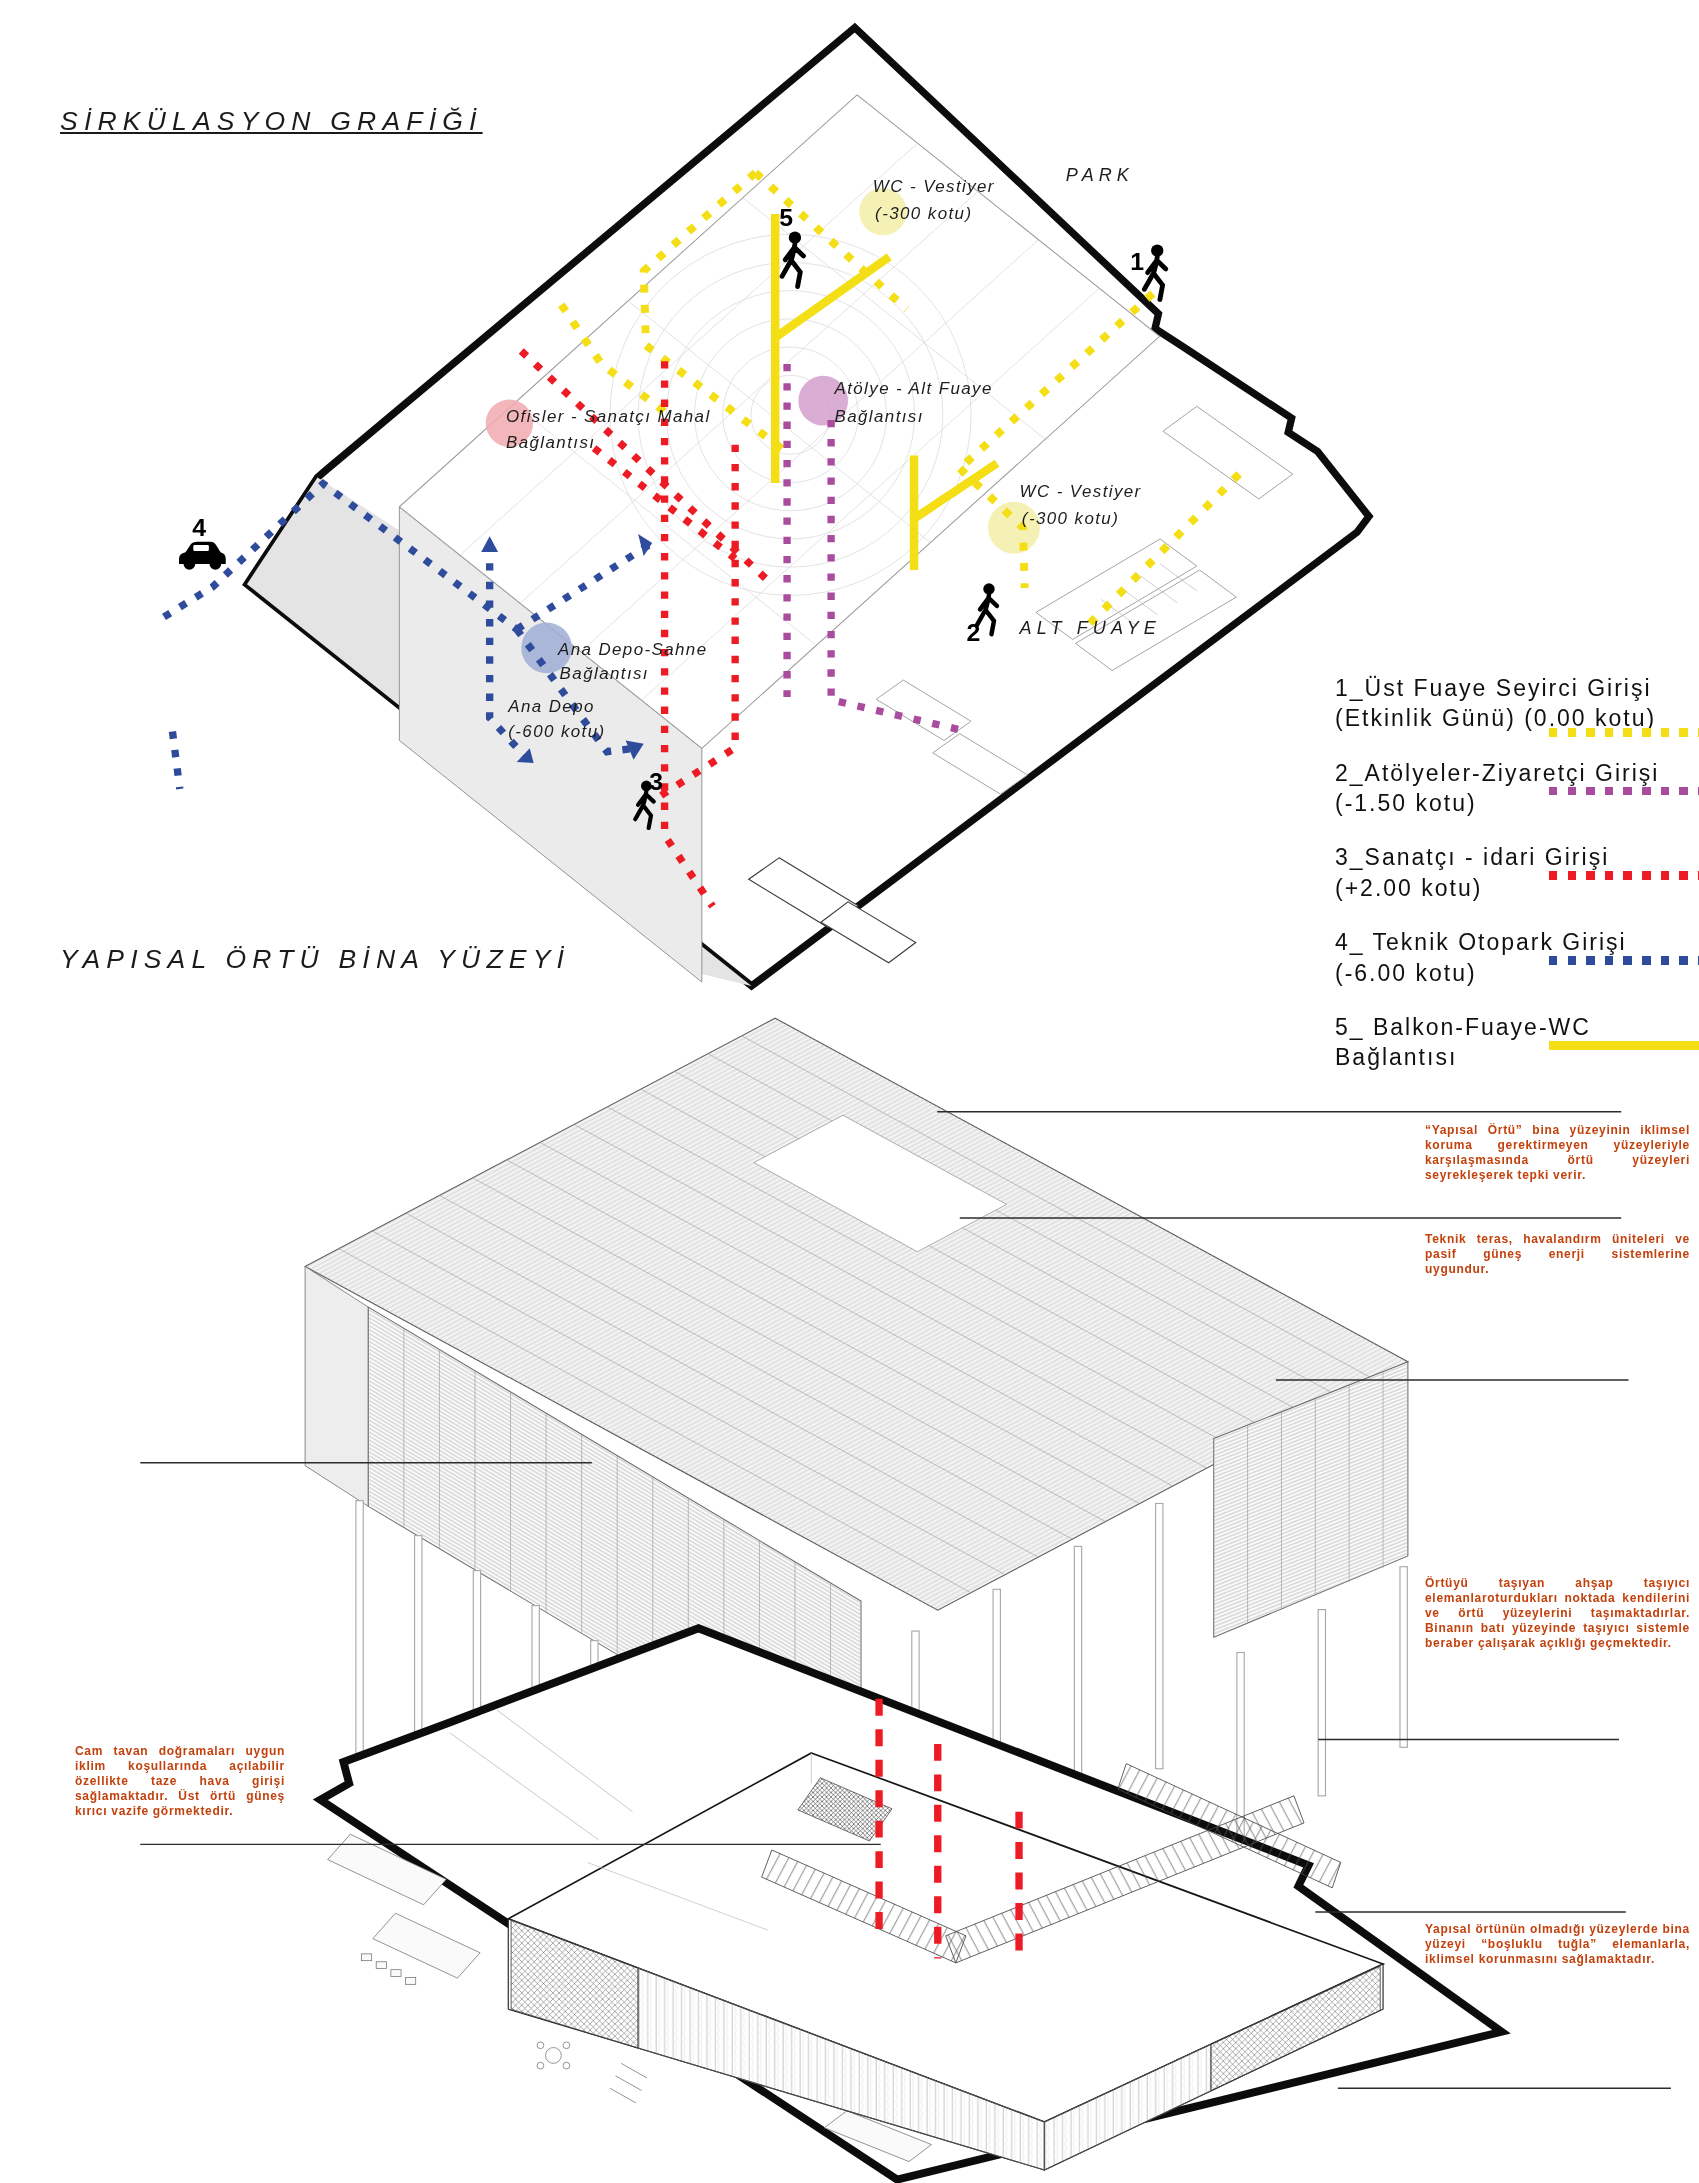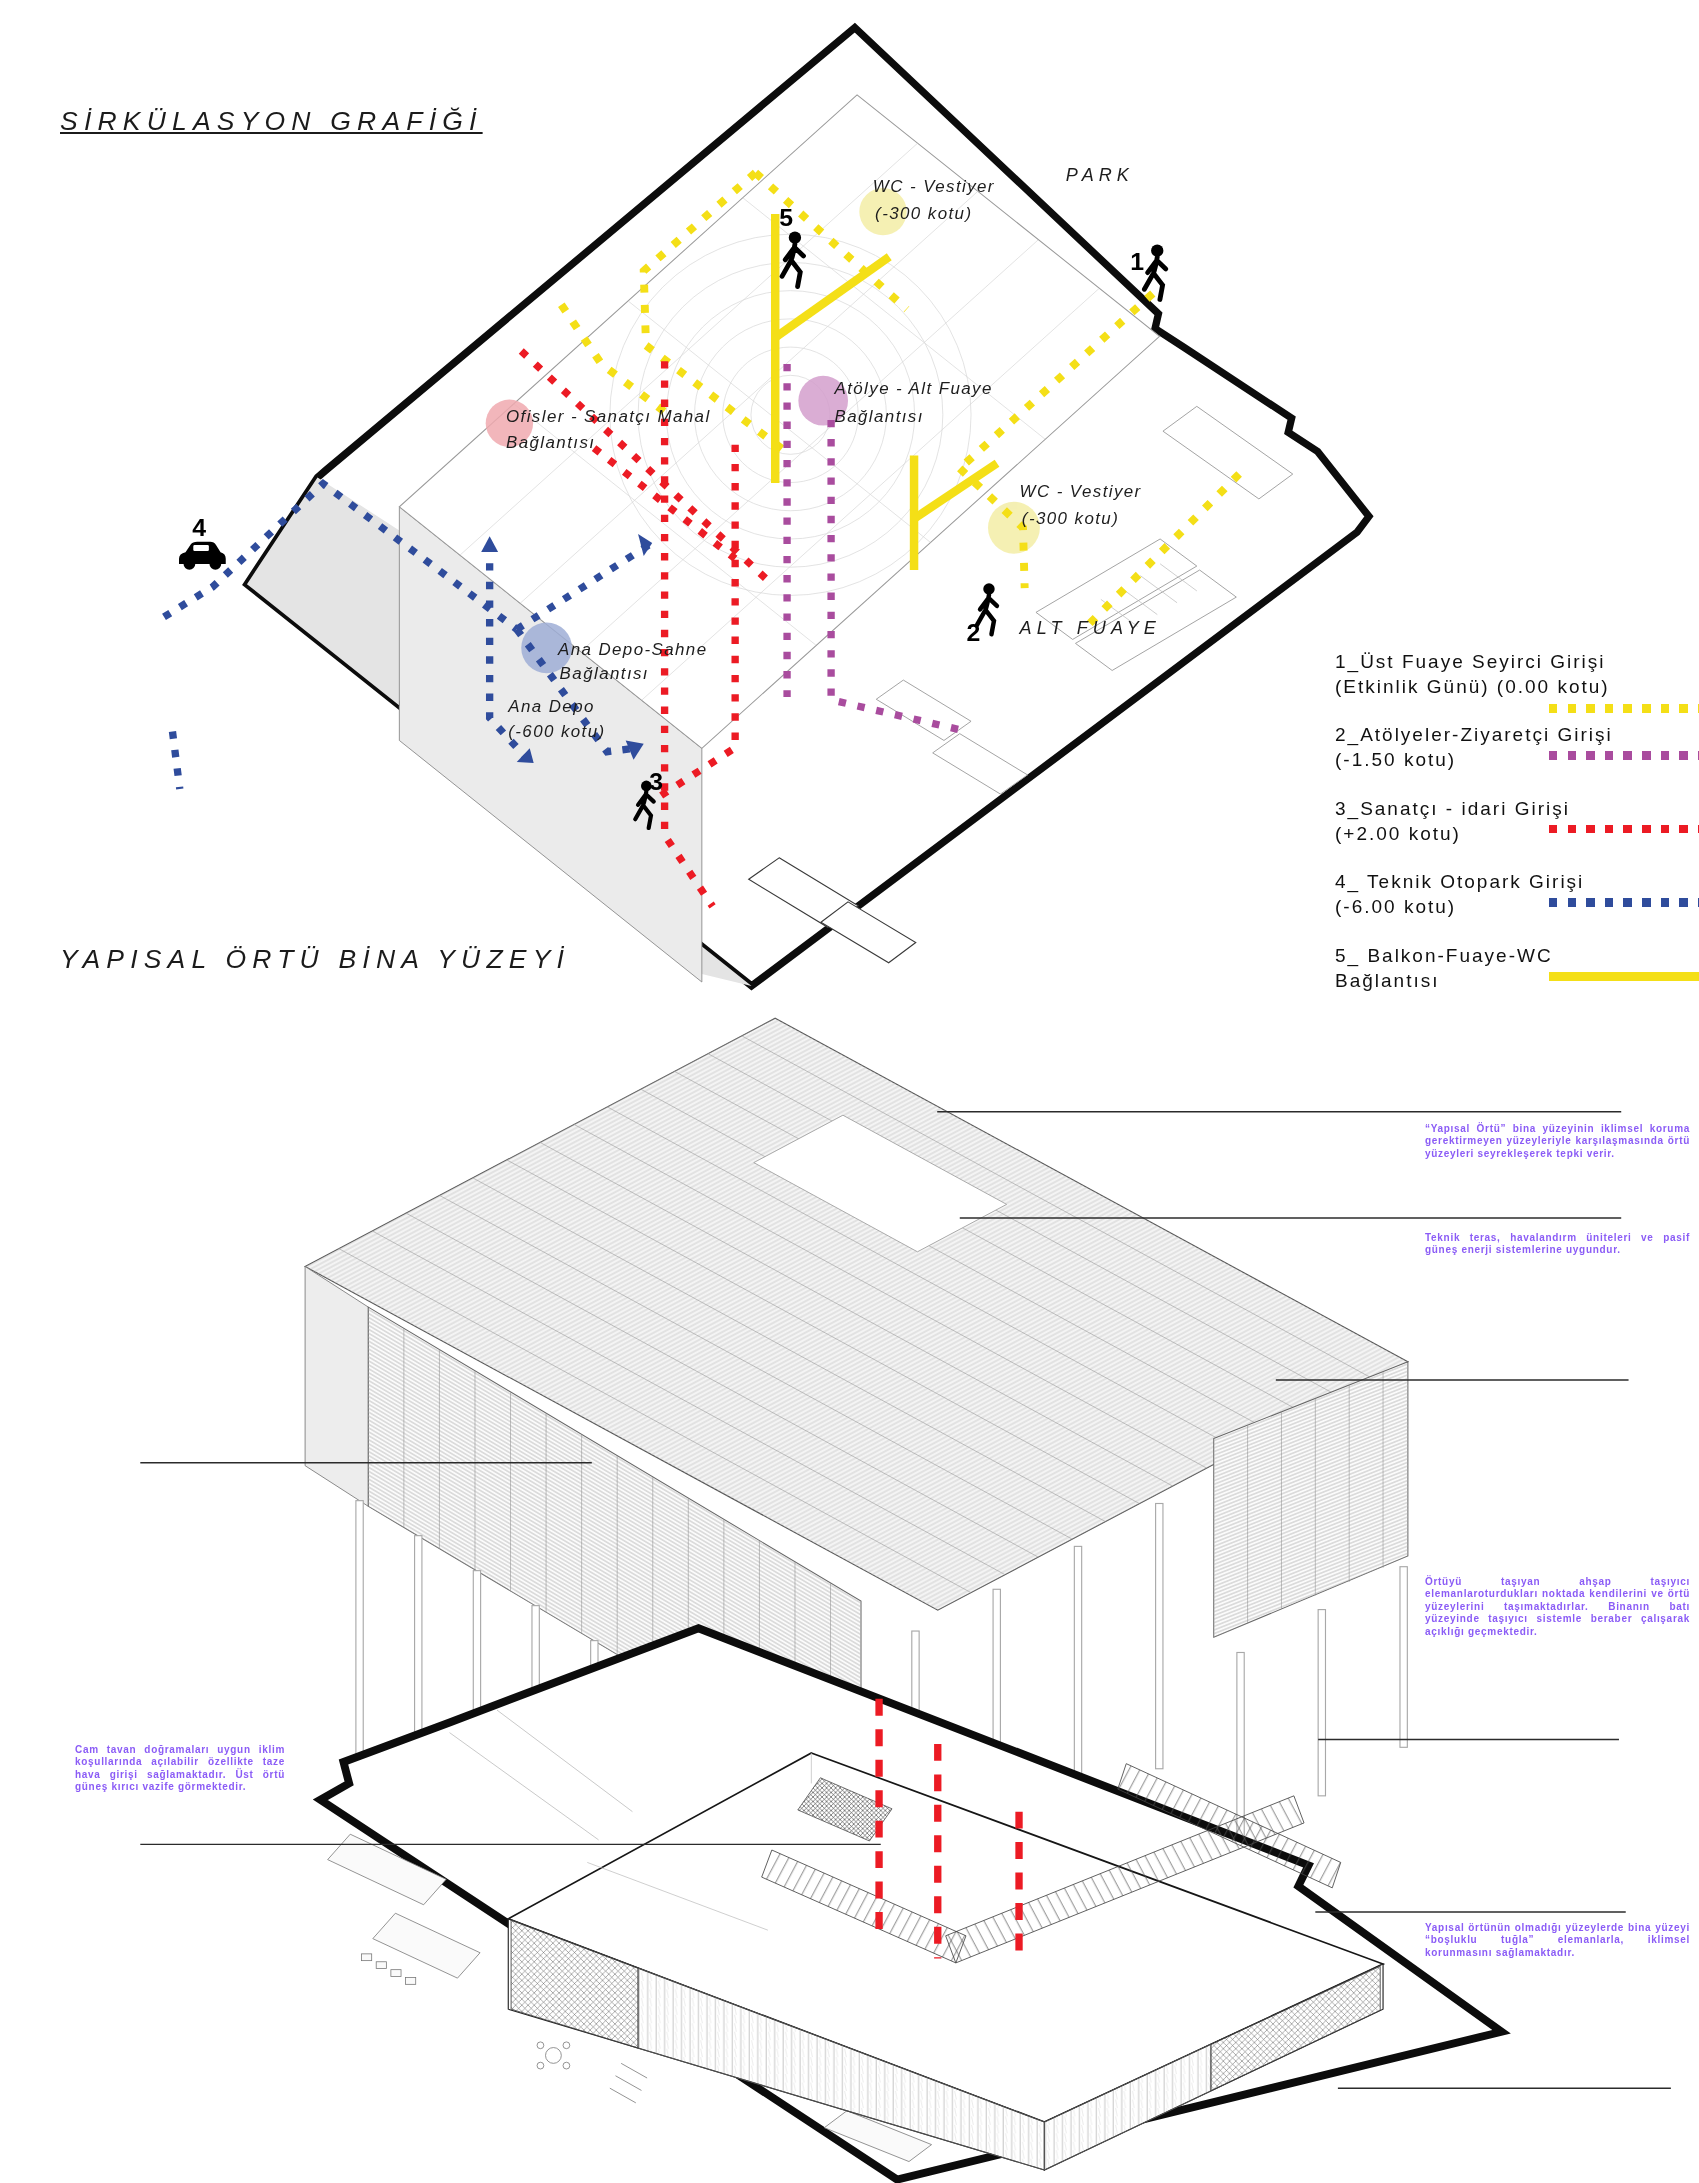--- a/index.html
+++ b/index.html
@@ -7,34 +7,34 @@
         font-family:"Liberation Sans",sans-serif;overflow:hidden;}
   svg{position:absolute;left:0;top:0;}
   svg text{font-family:"Liberation Sans",sans-serif;}
 
   .title{position:absolute;font-style:italic;font-size:26.5px;letter-spacing:6.2px;
          color:#1b1b1b;white-space:nowrap;font-weight:400;}
   #title-top{left:60px;top:106px;text-decoration:underline;}
   #title-bottom{left:60px;top:941px;line-height:1.42;}
 
   
-  .annot{position:absolute;font-weight:700;font-size:10px;line-height:1.24;
-         letter-spacing:0.7px;text-align:justify;color:#8b5cf6;}
+  .annot{position:absolute;font-weight:700;font-size:12px;line-height:1.24;
+         letter-spacing:0.7px;text-align:justify;color:#c2410c;}
   #an-r1{left:1425px;top:1123px;width:265px;}
   #an-r2{left:1425px;top:1232px;width:265px;}
   #an-r3{left:1425px;top:1392px;width:265px;}
   #an-r4{left:1425px;top:1576px;width:265px;}
   #an-r5{left:1425px;top:1922px;width:265px;}
   #an-l1{left:75px;top:1341px;width:210px;}
   #an-l2{left:75px;top:1744px;width:210px;}
 
   
   .legend{position:absolute;left:1335px;top:649px;width:365px;color:#111;}
-  .legend-item{position:relative;margin-bottom:21.4px;font-size:19px;line-height:1.32;
-               letter-spacing:2px;min-height:52px;}
+  .legend-item{position:relative;margin-bottom:21.4px;font-size:23px;line-height:1.32;
+               letter-spacing:2px;min-height:52px;margin-top:24px;}
   .swatch{position:absolute;right:0;width:151px;height:8.5px;}
   .sw-line2{top:29px;}
   .sw-below{top:55px;}
   .dot-y{background:repeating-linear-gradient(90deg,#F4DF17 0 8.5px,transparent 8.5px 18.6px);}
   .dot-m{background:repeating-linear-gradient(90deg,#A94C9E 0 8.5px,transparent 8.5px 18.6px);}
   .dot-r{background:repeating-linear-gradient(90deg,#EC1B24 0 8.5px,transparent 8.5px 18.6px);}
   .dot-b{background:repeating-linear-gradient(90deg,#2F4C9C 0 8.5px,transparent 8.5px 18.6px);}
   .sol-y{background:#F4DF17;height:9.6px;}
 
   

